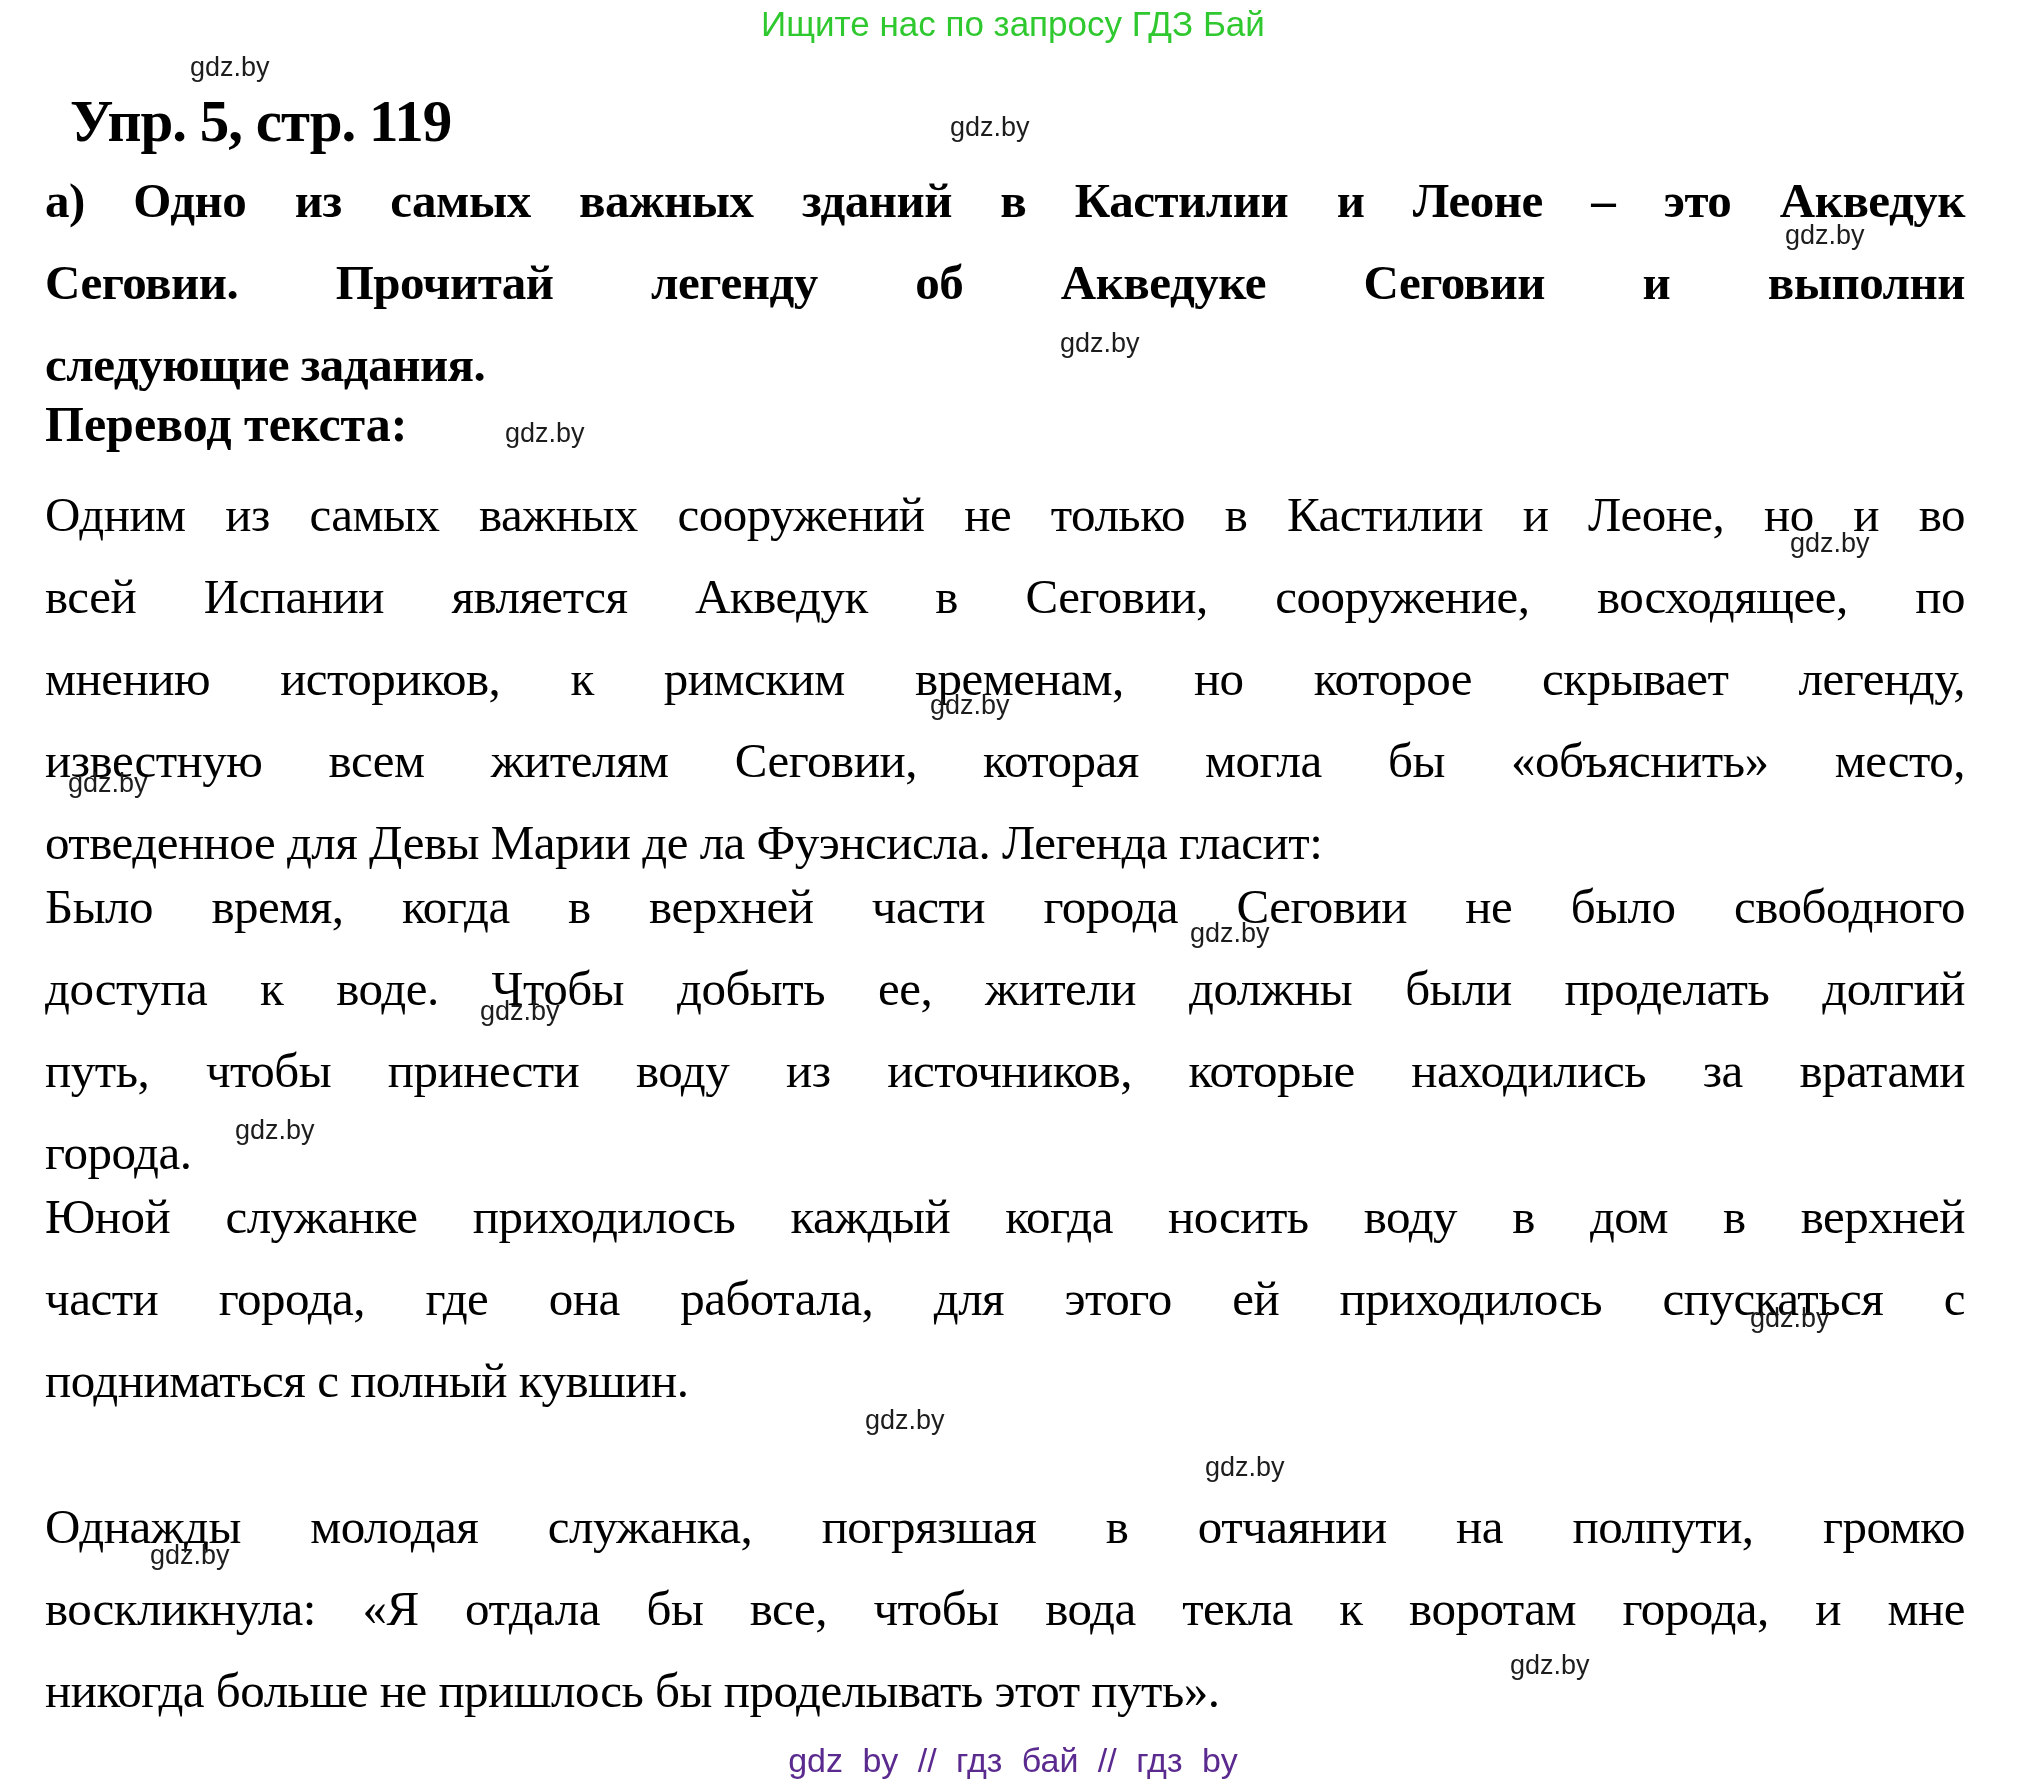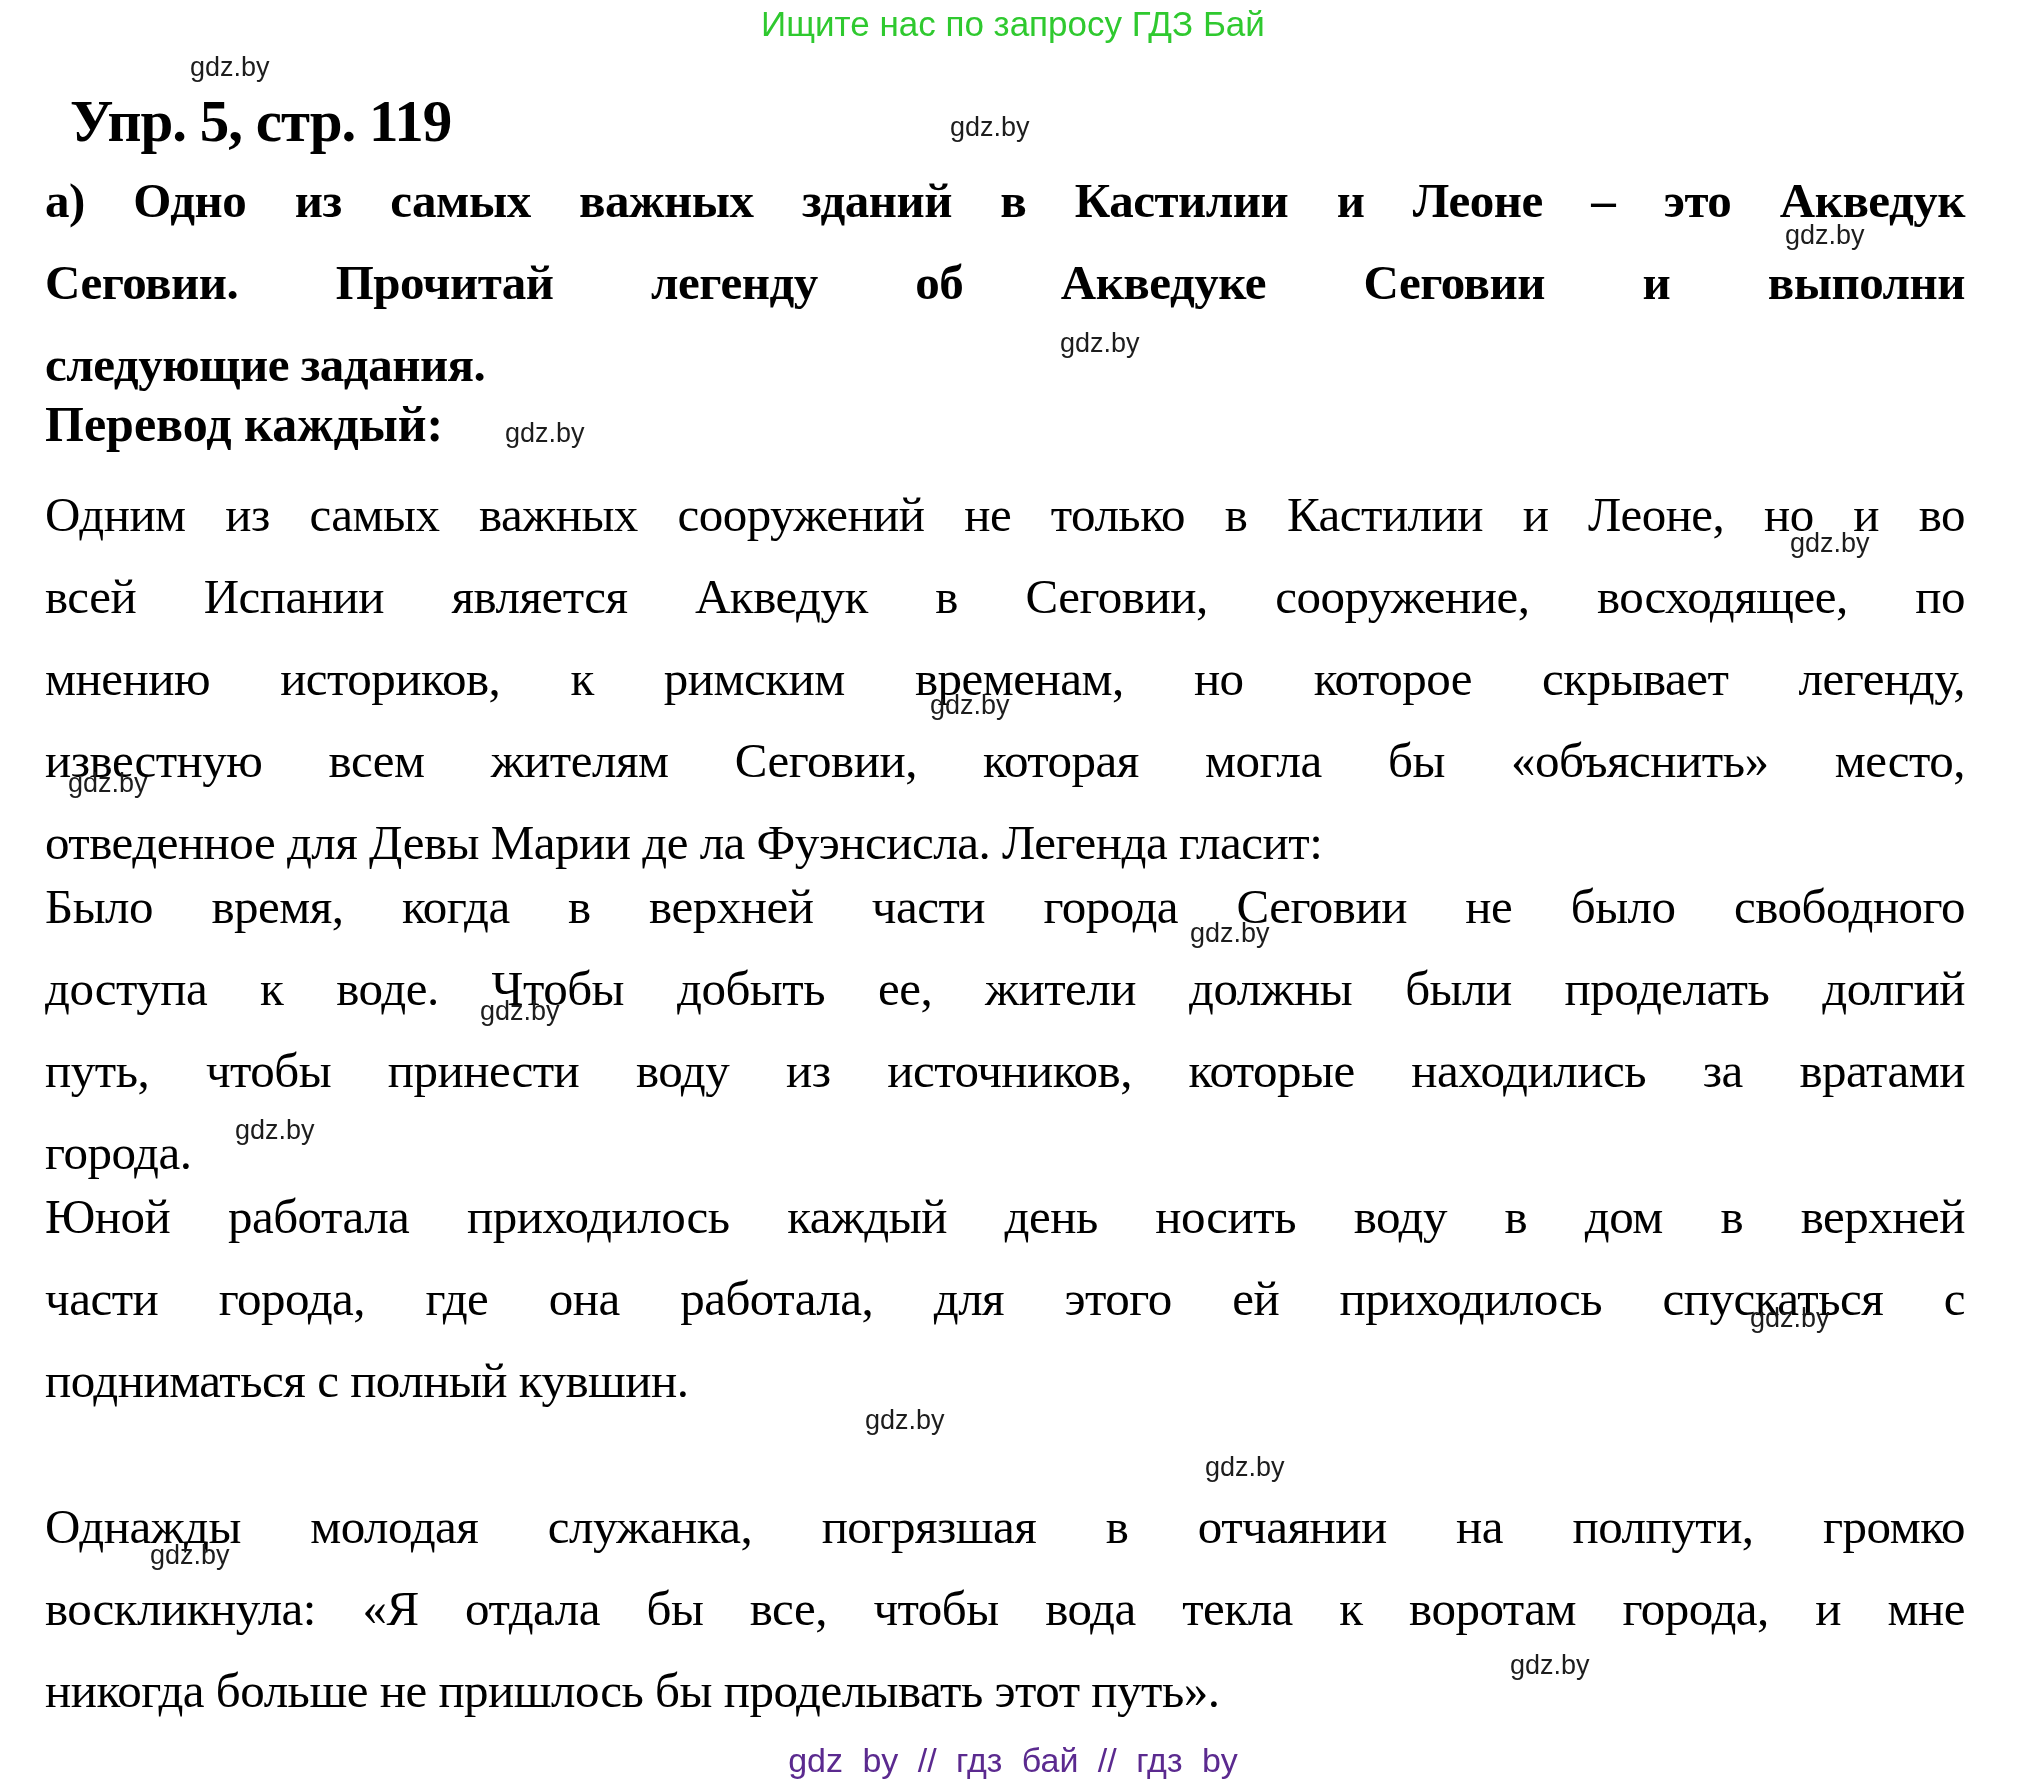--- a/index.html
+++ b/index.html
@@ -74,39 +74,39 @@
   <div class="promo">Ищите нас по запросу ГДЗ Бай</div>
 
   <div class="title">Упр. 5, стр. 119</div>
 
   <div class="block bold b-task">
     <div class="ln j">а) Одно из самых важных зданий в Кастилии и Леоне – это Акведук</div>
     <div class="ln j">Сеговии. Прочитай легенду об Акведуке Сеговии и выполни</div>
     <div class="ln">следующие задания.</div>
   </div>
 
-  <div class="heading">Перевод каждый:</div>
+  <div class="heading">Перевод текста:</div>
 
   <div class="block b-p1">
     <div class="ln j">Одним из самых важных сооружений не только в Кастилии и Леоне, но и во</div>
     <div class="ln j">всей Испании является Акведук в Сеговии, сооружение, восходящее, по</div>
     <div class="ln j">мнению историков, к римским временам, но которое скрывает легенду,</div>
     <div class="ln j">известную всем жителям Сеговии, которая могла бы «объяснить» место,</div>
     <div class="ln">отведенное для Девы Марии де ла Фуэнсисла. Легенда гласит:</div>
   </div>
 
   <div class="block b-p2">
     <div class="ln j">Было время, когда в верхней части города Сеговии не было свободного</div>
     <div class="ln j">доступа к воде. Чтобы добыть ее, жители должны были проделать долгий</div>
     <div class="ln j">путь, чтобы принести воду из источников, которые находились за вратами</div>
     <div class="ln">города.</div>
   </div>
 
   <div class="block b-p3">
-    <div class="ln j">Юной работала приходилось каждый день носить воду в дом в верхней</div>
+    <div class="ln j">Юной служанке приходилось каждый когда носить воду в дом в верхней</div>
     <div class="ln j">части города, где она работала, для этого ей приходилось спускаться с</div>
     <div class="ln">подниматься с полный кувшин.</div>
   </div>
 
   <div class="block b-p4">
     <div class="ln j">Однажды молодая служанка, погрязшая в отчаянии на полпути, громко</div>
     <div class="ln j">воскликнула: «Я отдала бы все, чтобы вода текла к воротам города, и мне</div>
     <div class="ln">никогда больше не пришлось бы проделывать этот путь».</div>
   </div>
 

